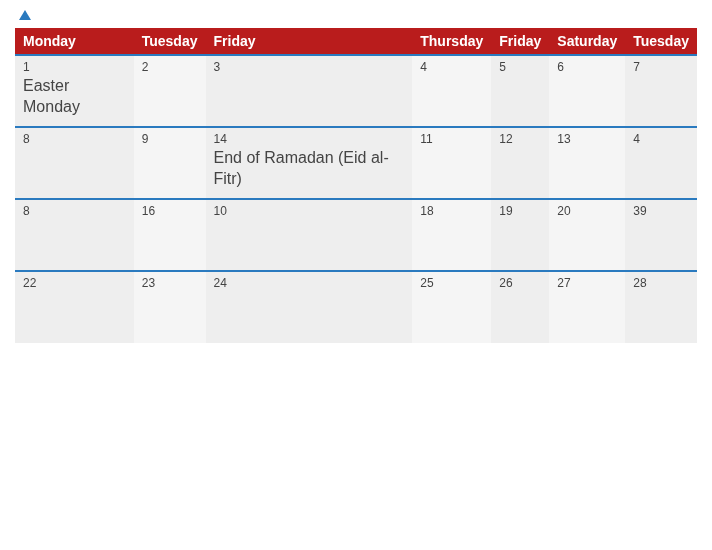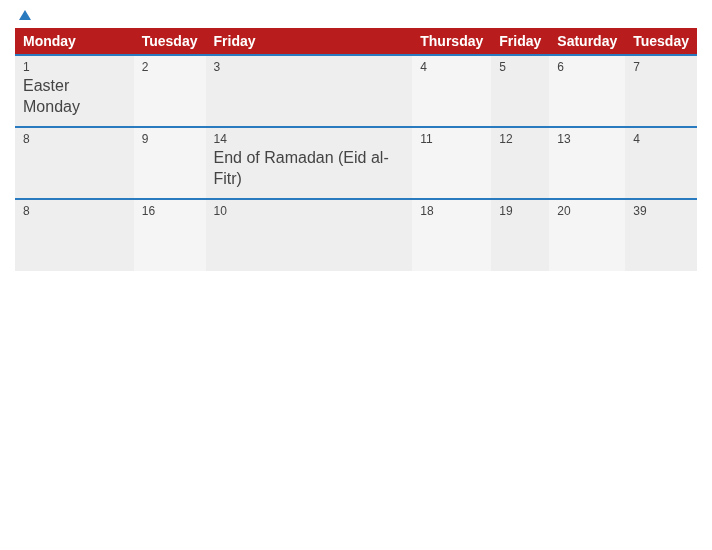--- a/index.html
+++ b/index.html
@@ -201,15 +201,38 @@
           <td>
             <span class="day-num">19</span>
           </td>
           <td>
             <span class="day-num">20</span>
           </td>
           <td>
             <span class="day-num">39</span>
           </td>
         </tr>
+        <tr>
+          <td>
+            <span class="day-num">22</span>
+          </td>
+          <td>
+            <span class="day-num">23</span>
+          </td>
+          <td>
+            <span class="day-num">24</span>
+          </td>
+          <td>
+            <span class="day-num">25</span>
+          </td>
+          <td>
+            <span class="day-num">26</span>
+          </td>
+          <td>
+            <span class="day-num">27</span>
+          </td>
+          <td>
+            <span class="day-num">28</span>
+          </td>
+        </tr>
       </tbody>
   </table>
 </div>
 
 </body></html>

